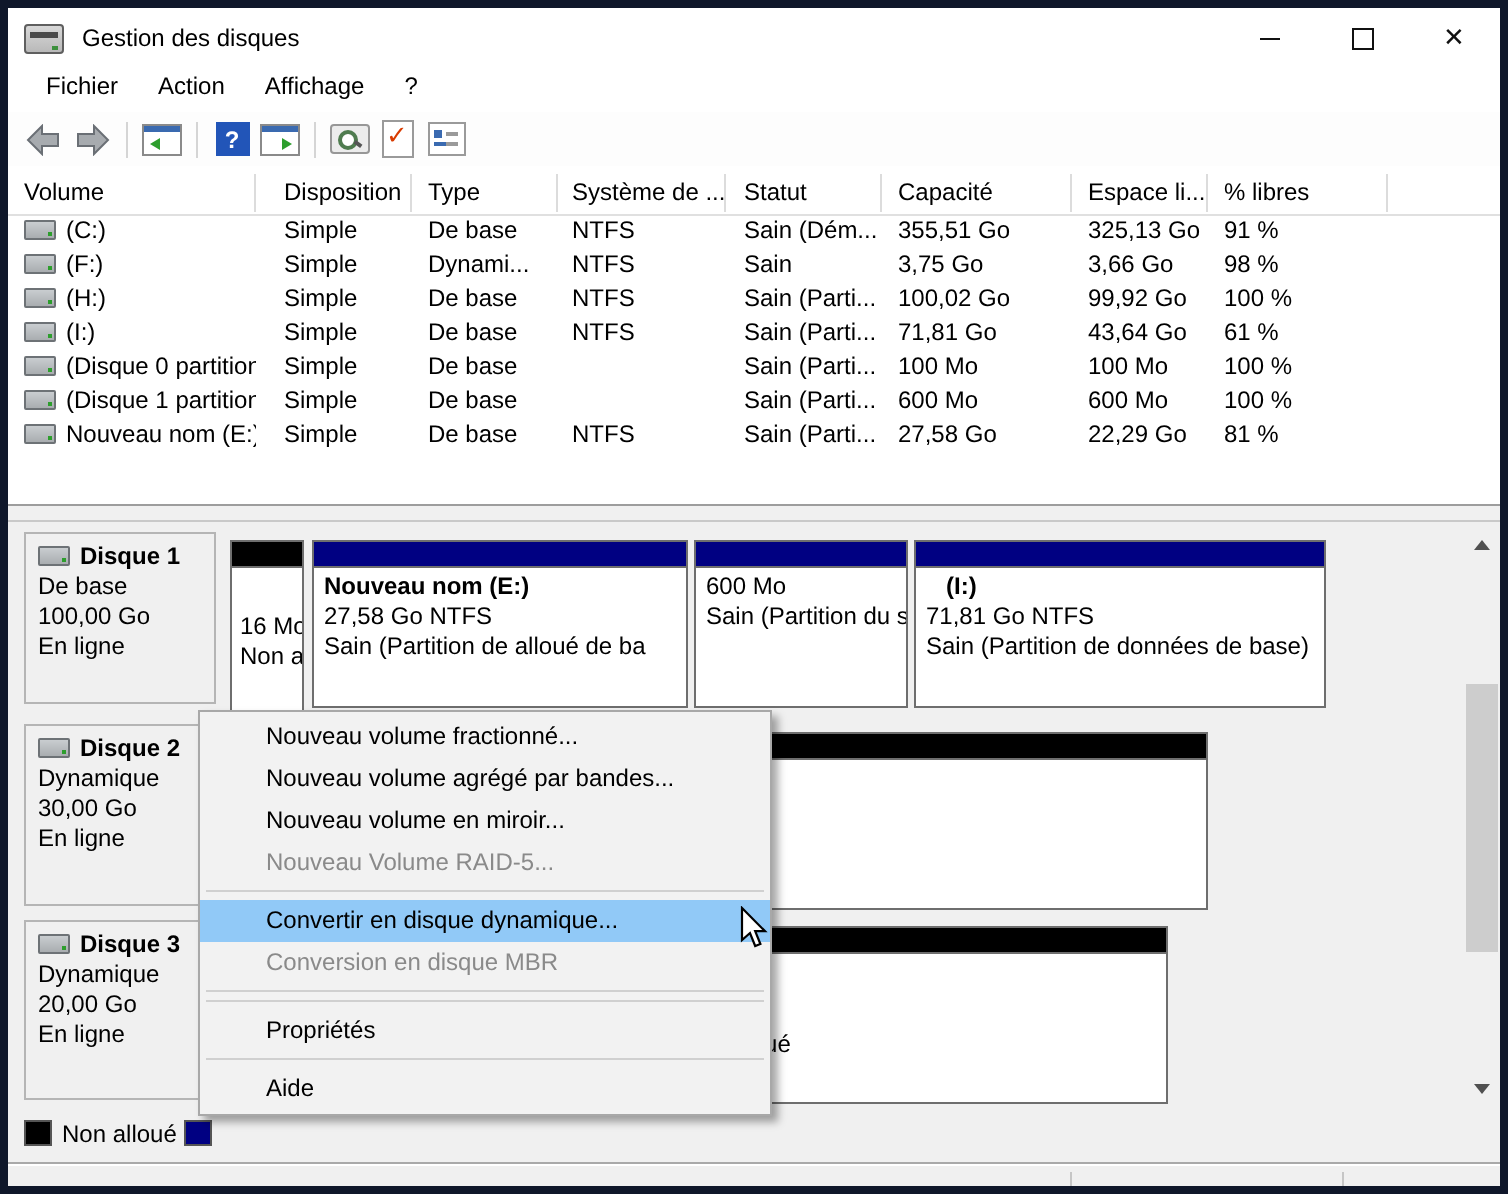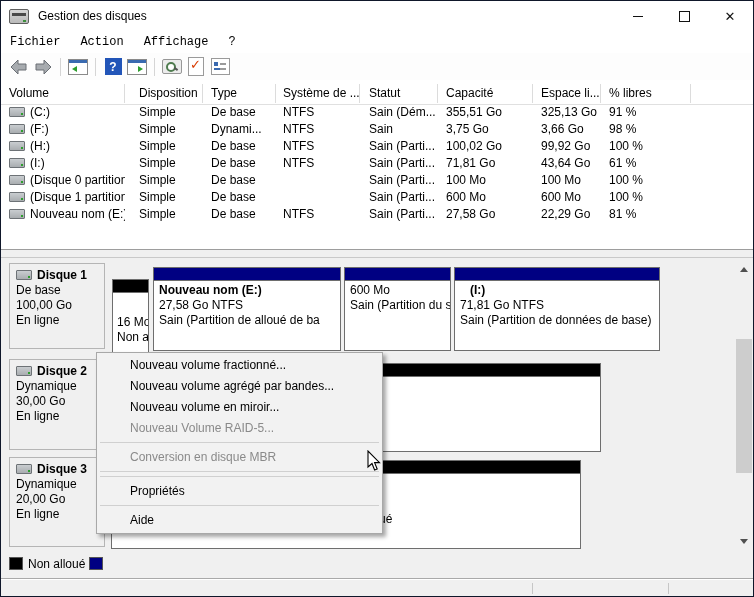--- a/index.html
+++ b/index.html
@@ -1,29 +1,29 @@
 <!DOCTYPE html>
 <html><head>
 <meta charset="utf-8">
 <style>
   html,body{margin:0;padding:0;background:#cfcfcf;font-family:"Liberation Sans","DejaVu Sans",sans-serif;}
-  .window{position:relative;width:754px;height:597px;background:#ffffff;border:1px solid #0f172a;box-sizing:border-box;overflow:hidden;font-size:12px;color:#000;}
+  .window{position:relative;width:754px;height:597px;background:#ffffff;border:4px solid #0f172a;box-sizing:border-box;overflow:hidden;font-size:12px;color:#000;}
 
   
   .titlebar{position:absolute;left:0;top:0;right:0;height:30px;background:#ffffff;display:flex;align-items:center;}
   .app-icon{width:18px;height:13px;margin:0 9px 0 8px;background:linear-gradient(#d8d8d8,#b9b9b9);border:1px solid #5f5f5f;border-radius:2px;position:relative;}
   .app-icon::before{content:"";position:absolute;left:2px;right:2px;top:3px;height:3px;background:#4a4a4a;}
   .app-icon::after{content:"";position:absolute;right:2px;bottom:1px;width:3px;height:2px;background:#3c8f3c;}
   .title-text{flex:1;font-size:12px;}
   .winbtn{width:46px;height:30px;display:flex;align-items:center;justify-content:center;font-size:13px;color:#111;}
   .minbar{width:10px;height:1px;background:#111;display:block;}
   .maxbox{width:9px;height:9px;border:1px solid #111;display:block;}
 
   
-  .menubar{position:absolute;left:0;top:30px;right:0;height:22px;background:#ffffff;display:flex;align-items:center;font-family:Liberation Mono, monospace;}
+  .menubar{position:absolute;left:0;top:30px;right:0;height:22px;background:#ffffff;display:flex;padding-left:10px;}
   .menu-item{padding:2px 9px 3px 9px;margin-right:2px;}
 
   
   .toolbar{position:absolute;left:0;top:52px;right:0;height:27px;background:#fdfdfd;border-bottom:1px solid #d7d7d7;display:flex;align-items:center;padding-left:6px;}
   .tbtn{height:22px;min-width:22px;display:flex;align-items:center;justify-content:center;margin:0 1px;}
   .tb-sep{width:1px;height:18px;background:#d5d5d5;margin:0 5px;}
   .win-ic{width:18px;height:14px;border:1px solid #8a8a8a;background:#fff;position:relative;}
   .win-ic::before{content:"";position:absolute;left:0;top:0;right:0;height:3px;background:#3a6ab0;}
   .win-ic .tri-l{position:absolute;left:3px;top:6px;width:0;height:0;border-top:3px solid transparent;border-bottom:3px solid transparent;border-right:5px solid #2d9e2d;}
   .win-ic .tri-r{position:absolute;right:3px;top:6px;width:0;height:0;border-top:3px solid transparent;border-bottom:3px solid transparent;border-left:5px solid #2d9e2d;}
@@ -245,21 +245,21 @@
 
   <div class="graphview">
 
     <div class="disk-row" style="top:5px;height:88px;">
       <div class="disk-label">
         <div class="dname"><span class="hdd"></span><span>Disque 1</span></div>
         <div>De base</div>
         <div>100,00 Go</div>
         <div>En ligne</div>
       </div>
-      <div class="block" style="left:111px;width:37px;top:16px;height:88px;">
+      <div class="block" style="left:111px;width:37px;top:4px;height:88px;">
         <div class="strip unalloc"></div>
         <div class="bbody">
             <div class="vcenter">
           <span>16 Mo</span>
           <span>Non a</span>
         </div>
           </div>
       </div>
       <div class="block" style="left:152px;width:188px;top:4px;height:84px;">
         <div class="strip primary"></div>
@@ -342,20 +342,21 @@
     <span class="st-div" style="left:531px;"></span>
     <span class="st-div" style="left:667px;"></span>
   </div>
 
   <div class="ctxmenu">
     <div class="mi">Nouveau volume fractionné...</div>
     <div class="mi">Nouveau volume agrégé par bandes...</div>
     <div class="mi">Nouveau volume en miroir...</div>
     <div class="mi disabled">Nouveau Volume RAID-5...</div>
     <div class="msep"></div>
+    <div class="mi highlight">Convertir en disque dynamique...</div>
     <div class="mi disabled">Conversion en disque MBR</div>
     <div class="msep"></div>
     <div class="msep"></div>
     <div class="mi">Propriétés</div>
     <div class="msep"></div>
     <div class="mi">Aide</div>
   </div>
 
   <div class="cursor">
     <svg width="15" height="22" viewBox="0 0 15 22">

